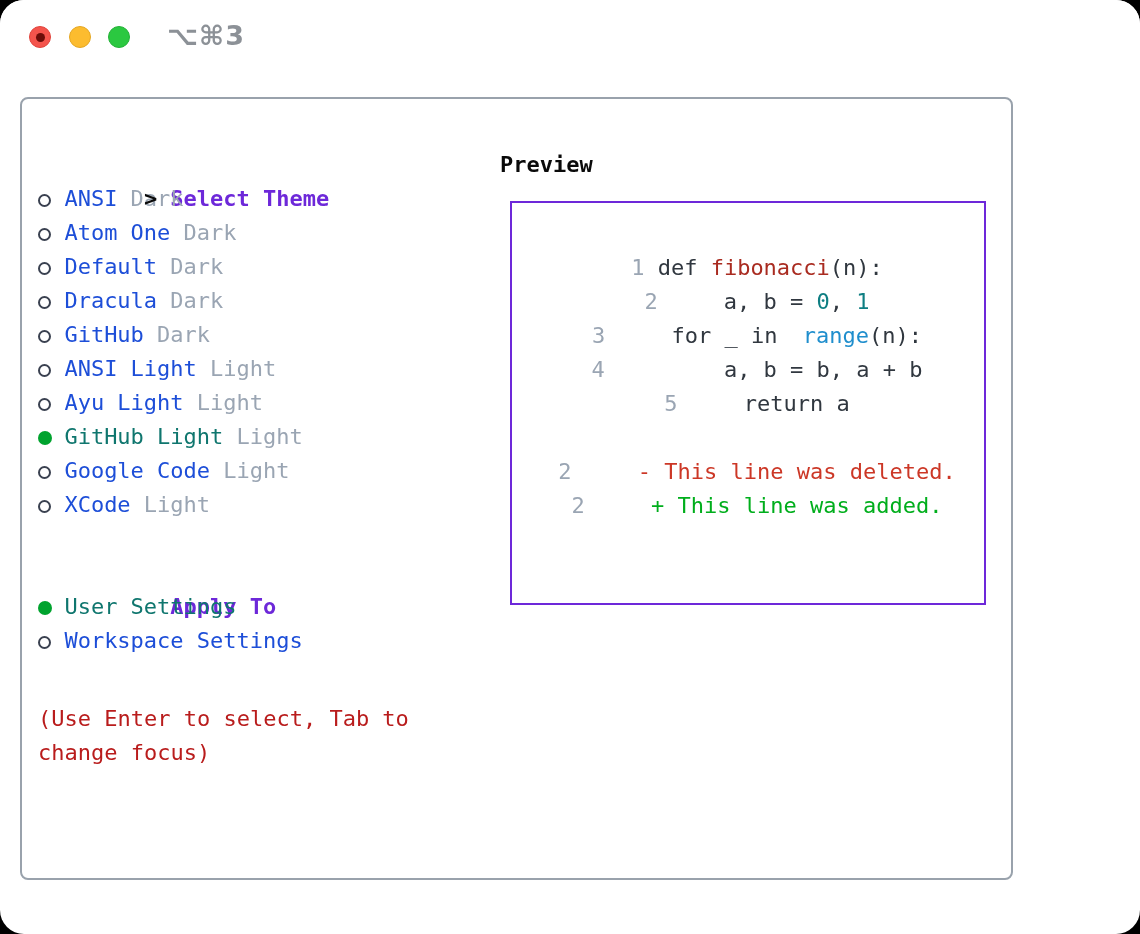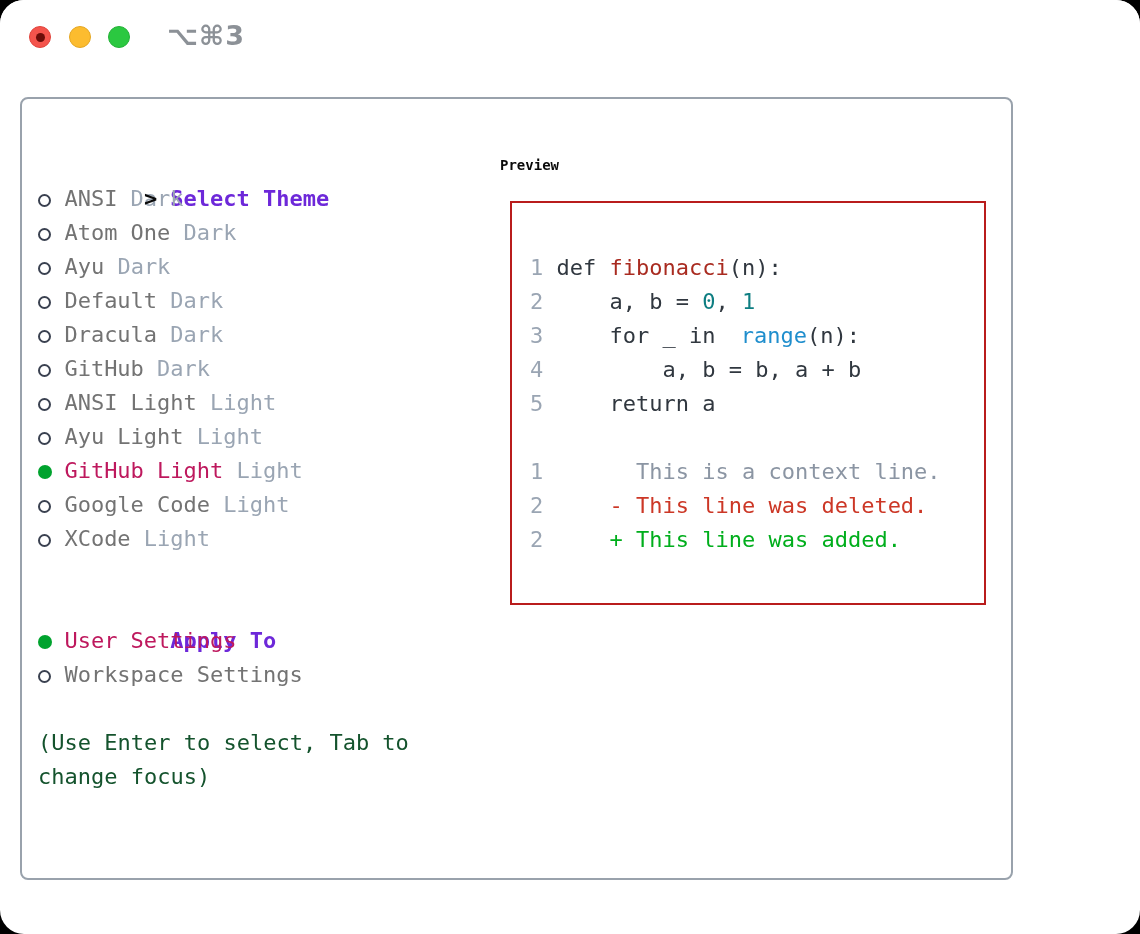--- a/index.html
+++ b/index.html
@@ -24,31 +24,31 @@
     position:absolute;left:20px;top:97px;width:993px;height:783px;
     border:2px solid #99a2ac;border-radius:8px;background:#fff;box-sizing:border-box;
   }
   .left-col{position:absolute;left:16px;top:49px;font-size:22px;line-height:34px;color:#3a4150;}
   .row{white-space:pre;line-height:34px;height:34px;}
   .marker{display:inline-block;width:26.4px;position:relative;}
   .hdr-marker{font-weight:bold;color:#0a0a0a;}
   .ring{display:inline-block;width:13px;height:13px;border:2px solid #3a4150;border-radius:50%;box-sizing:border-box;vertical-align:-1px;}
   .dot-sel{display:inline-block;width:14px;height:14px;background:#00a32e;border-radius:50%;vertical-align:-1px;}
   .hdr{font-weight:bold;color:#6d28d9;}
-  .name{color:#737373;}
-  .row.selected .name{color:#be185d;margin-top:20px;}
+  .name{color:#1d4ed8;}
+  .row.selected .name{color:#0f766e;margin-top:20px;}
   .variant{color:#9aa5b3;}
   .spacer{height:34px;}
-  .help{color:#14532d;width:430px;line-height:34px;}
+  .help{color:#b91c1c;width:430px;line-height:34px;margin-top:10px;}
   
-  .preview-title{position:absolute;left:478px;top:49px;font-size:14px;line-height:34px;font-weight:bold;color:#0a0a0a;}
+  .preview-title{position:absolute;left:478px;top:49px;font-size:22px;line-height:34px;font-weight:bold;color:#0a0a0a;}
   .preview-box{
     position:absolute;left:488px;top:102px;width:476px;height:404px;
-    border:2px solid #b91c1c;background:#fff;box-sizing:border-box;
-    padding:48px 0 0 18px;font-size:22px;line-height:34px;
+    border:2px solid #6d28d9;background:#fff;box-sizing:border-box;
+    padding:48px 0 0 18px;font-size:22px;line-height:34px;text-align:center;
   }
   .pline{white-space:pre;min-height:34px;line-height:34px;color:#30373f;}
   .lnum{color:#9aa5b3;}
   .c-code{color:#30373f;}
   .c-func{color:#a92b20;}
   .c-num{color:#0e7e82;}
   .c-builtin{color:#1f8ecd;margin-left:12px;}
   .c-ctx{color:#8b95a3;}
   .c-del{color:#cc3726;}
   .c-add{color:#00ae1c;}
@@ -68,21 +68,20 @@
   <div class="panel">
 
     <div class="left-col">
       <div class="row">
         <span class="marker hdr-marker">&gt;</span><span class="hdr">Select Theme</span>
       </div>
 
       <div id="theme-list">
           <div class="row"><span class="marker"><span class="ring"></span></span><span class="name">ANSI</span><span class="variant"> Dark</span></div>
           <div class="row"><span class="marker"><span class="ring"></span></span><span class="name">Atom One</span><span class="variant"> Dark</span></div>
-          <div class="row"><span class="marker"><span class="ring"></span></span><span class="name">Ayu</span><span class="variant"> Dark</span></div>
           <div class="row"><span class="marker"><span class="ring"></span></span><span class="name">Default</span><span class="variant"> Dark</span></div>
           <div class="row"><span class="marker"><span class="ring"></span></span><span class="name">Dracula</span><span class="variant"> Dark</span></div>
           <div class="row"><span class="marker"><span class="ring"></span></span><span class="name">GitHub</span><span class="variant"> Dark</span></div>
           <div class="row"><span class="marker"><span class="ring"></span></span><span class="name">ANSI Light</span><span class="variant"> Light</span></div>
           <div class="row"><span class="marker"><span class="ring"></span></span><span class="name">Ayu Light</span><span class="variant"> Light</span></div>
           <div class="row selected"><span class="marker"><span class="dot-sel"></span></span><span class="name">GitHub Light</span><span class="variant"> Light</span></div>
           <div class="row"><span class="marker"><span class="ring"></span></span><span class="name">Google Code</span><span class="variant"> Light</span></div>
           <div class="row"><span class="marker"><span class="ring"></span></span><span class="name">XCode</span><span class="variant"> Light</span></div>
         </div>
 
@@ -104,19 +103,18 @@
 
     <div class="preview-title">Preview</div>
 
     <div class="preview-box" id="preview-box">
         <div class="pline"><span class="lnum">1 </span><span class="c-code">def </span><span class="c-func">fibonacci</span><span class="c-code">(n):</span></div>
         <div class="pline"><span class="lnum">2 </span><span class="c-code">    a, b = </span><span class="c-num">0</span><span class="c-code">, </span><span class="c-num">1</span></div>
         <div class="pline"><span class="lnum">3 </span><span class="c-code">    for _ in </span><span class="c-builtin">range</span><span class="c-code">(n):</span></div>
         <div class="pline"><span class="lnum">4 </span><span class="c-code">        a, b = b, a + b</span></div>
         <div class="pline"><span class="lnum">5 </span><span class="c-code">    return a</span></div>
         <div class="pline"><span class="lnum">&nbsp;</span></div>
-        <div class="pline"><span class="lnum">1 </span><span class="c-ctx">      This is a context line.</span></div>
         <div class="pline"><span class="lnum">2 </span><span class="c-del">    - This line was deleted.</span></div>
         <div class="pline"><span class="lnum">2 </span><span class="c-add">    + This line was added.</span></div>
       </div>
 
   </div>
 </div>
 
 </body></html>

